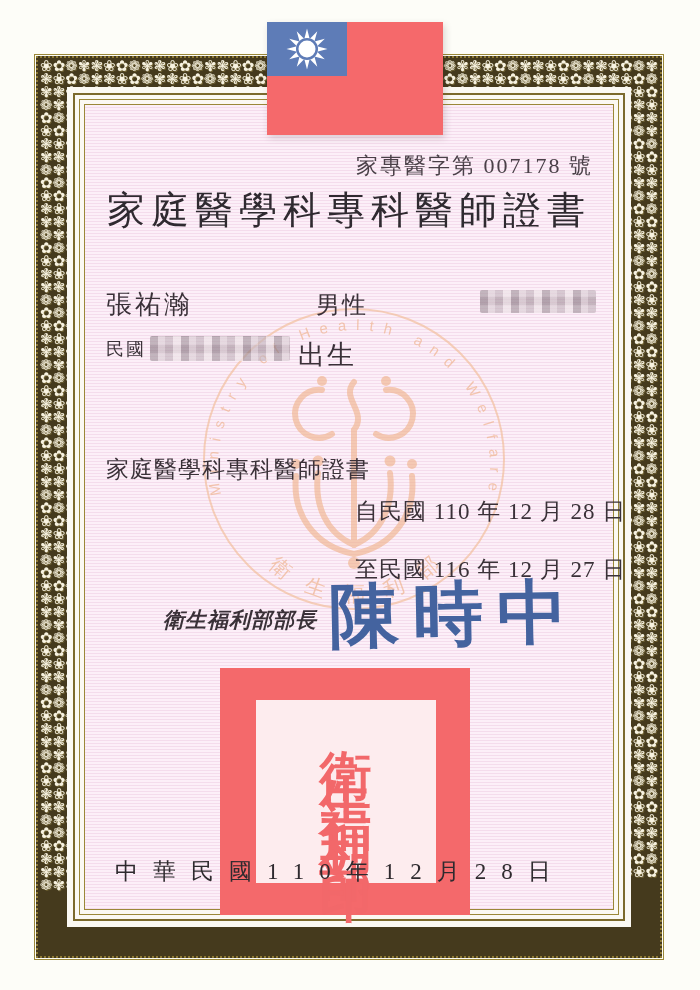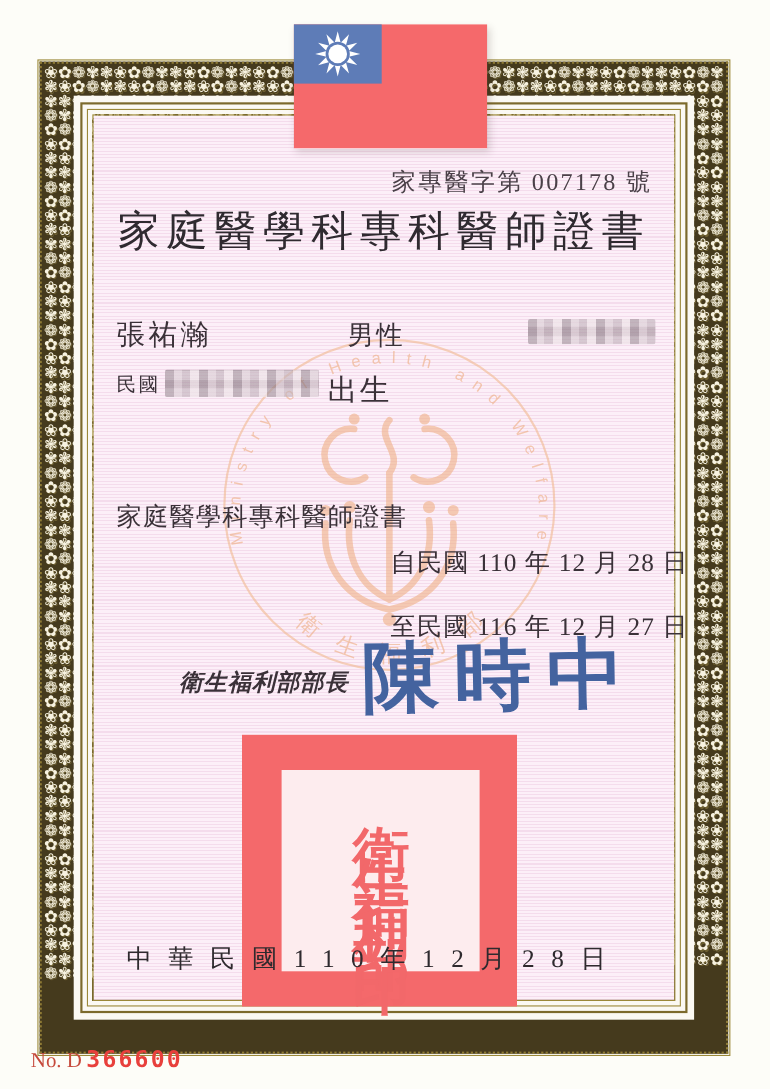--- a/index.html
+++ b/index.html
@@ -166,18 +166,14 @@
         <div class="seal-inner">
           <div class="seal-text">衛生福利部印</div>
         </div>
       </div>
 
       <div class="t issue-date">中華民國110年12月28日</div>
 
     </div>
   </div>
 
-  <div class="cert-no">
-    <span class="prefix">No. D</span>
-    <span class="num">366600</span>
-  </div>
 
 </div>
 
 </body></html>

